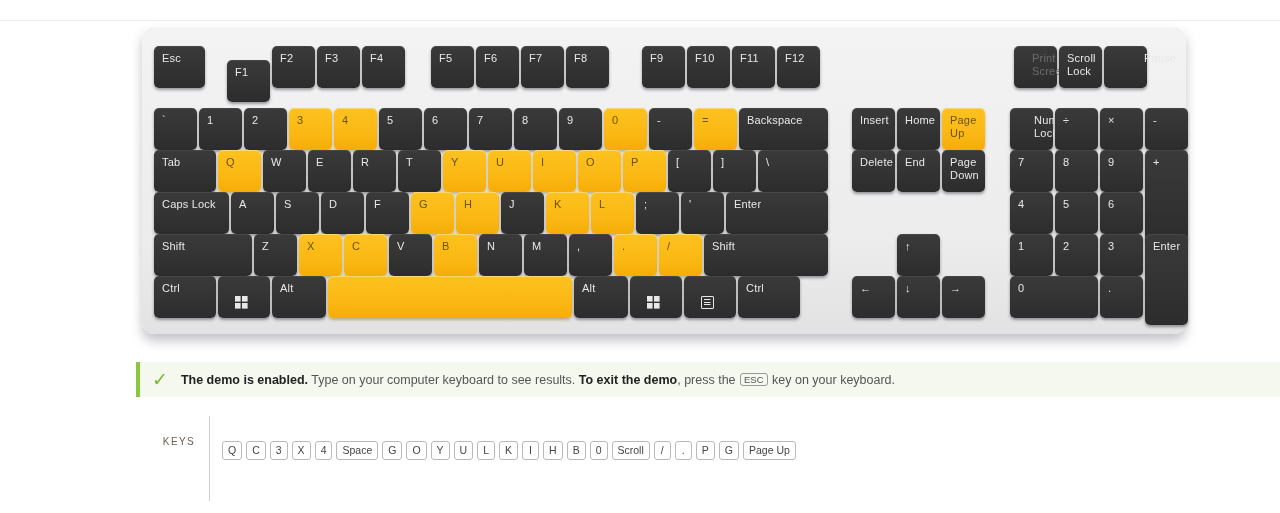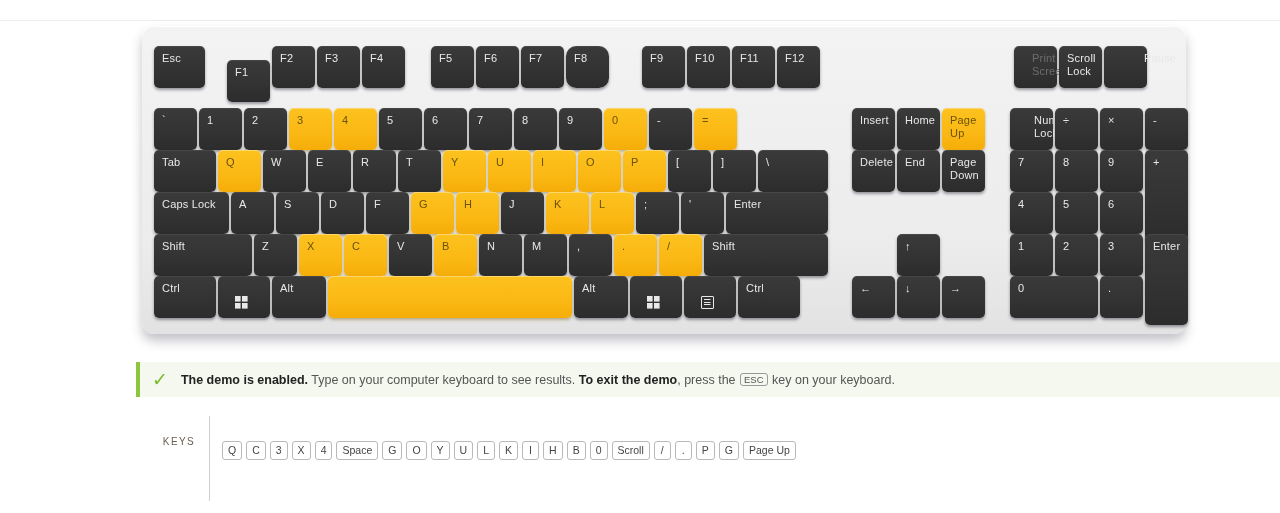--- a/index.html
+++ b/index.html
@@ -134,21 +134,21 @@
 <div id="keyboard-demo">
   <div id="keyboard-inner">
       <div class="key" style="left: 0px; top: 10px; width: 51px;">Esc</div>
       <div class="key" style="left: 73px; top: 24px; width: 43px;">F1</div>
       <div class="key" style="left: 118px; top: 10px; width: 43px;">F2</div>
       <div class="key" style="left: 163px; top: 10px; width: 43px;">F3</div>
       <div class="key" style="left: 208px; top: 10px; width: 43px;">F4</div>
       <div class="key" style="left: 277px; top: 10px; width: 43px;">F5</div>
       <div class="key" style="left: 322px; top: 10px; width: 43px;">F6</div>
       <div class="key" style="left: 367px; top: 10px; width: 43px;">F7</div>
-      <div class="key" style="left: 412px; top: 10px; width: 43px; border-radius: 10px;">F8</div>
+      <div class="key" style="left: 412px; top: 10px; width: 43px;">F8</div>
       <div class="key" style="left: 488px; top: 10px; width: 43px;">F9</div>
       <div class="key" style="left: 533px; top: 10px; width: 43px;">F10</div>
       <div class="key" style="left: 578px; top: 10px; width: 43px;">F11</div>
       <div class="key" style="left: 623px; top: 10px; width: 43px;">F12</div>
       <div class="key dim" style="left: 860px; top: 10px; width: 43px;">Print
 Screen</div>
       <div class="key" style="left: 905px; top: 10px; width: 43px;">Scroll
 Lock</div>
       <div class="key" style="left: 950px; top: 10px; width: 43px; padding-left: 40px;">Pause</div>
       <div class="key" style="left: 0px; top: 72px; width: 43px;">`</div>
@@ -157,20 +157,21 @@
       <div class="key lit" style="left: 135px; top: 72px; width: 43px;">3</div>
       <div class="key lit" style="left: 180px; top: 72px; width: 43px;">4</div>
       <div class="key" style="left: 225px; top: 72px; width: 43px;">5</div>
       <div class="key" style="left: 270px; top: 72px; width: 43px;">6</div>
       <div class="key" style="left: 315px; top: 72px; width: 43px;">7</div>
       <div class="key" style="left: 360px; top: 72px; width: 43px;">8</div>
       <div class="key" style="left: 405px; top: 72px; width: 43px;">9</div>
       <div class="key lit" style="left: 450px; top: 72px; width: 43px;">0</div>
       <div class="key" style="left: 495px; top: 72px; width: 43px;">-</div>
       <div class="key lit" style="left: 540px; top: 72px; width: 43px;">=</div>
+      <div class="key" style="left: 585px; top: 72px; width: 89px;">Backspace</div>
       <div class="key" style="left: 698px; top: 72px; width: 43px;">Insert</div>
       <div class="key" style="left: 743px; top: 72px; width: 43px;">Home</div>
       <div class="key lit" style="left: 788px; top: 72px; width: 43px;">Page
 Up</div>
       <div class="key" style="left: 856px; top: 72px; width: 43px; padding-left: 24px;">Num
 Lock</div>
       <div class="key" style="left: 901px; top: 72px; width: 43px;">÷</div>
       <div class="key" style="left: 946px; top: 72px; width: 43px;">×</div>
       <div class="key" style="left: 991px; top: 72px; width: 43px;">-</div>
       <div class="key" style="left: 0px; top: 114px; width: 62px;">Tab</div>

